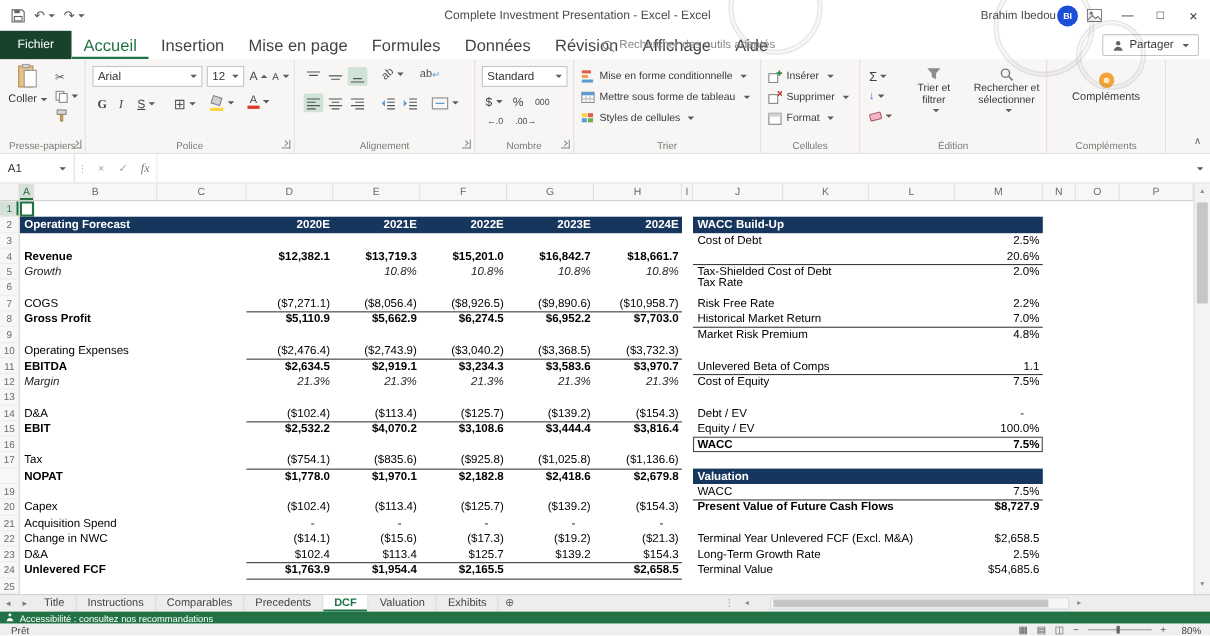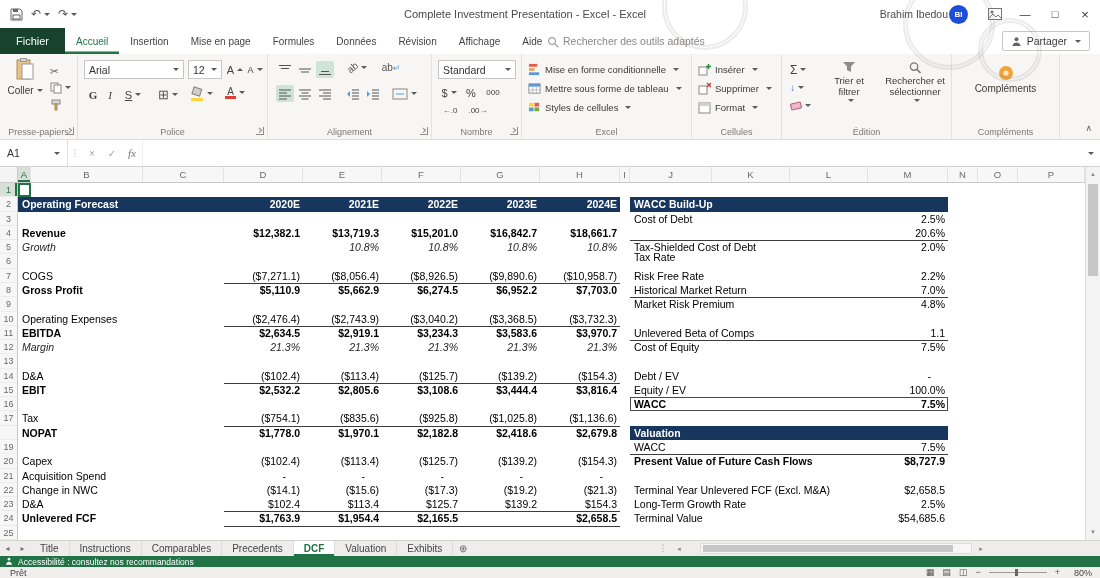--- a/index.html
+++ b/index.html
@@ -9,28 +9,28 @@
 
   
   .titlebar{position:absolute;left:0;top:0;width:1100px;height:28px;background:#fff}
   .qat{position:absolute;left:8px;top:0;height:28px;display:flex;align-items:center;gap:4px}
   .qbtn{height:20px;display:flex;align-items:center;justify-content:center;color:#555;font-size:12px;padding:0 2px}
   .dd{display:inline-block;width:0;height:0;border-left:3px solid transparent;border-right:3px solid transparent;border-top:3.5px solid #5b5b5b;margin-left:3px;flex:none}
   .ddu{border-top:none;border-bottom:3.5px solid #5b5b5b}
   .title-center{position:absolute;left:200px;right:250px;top:0;height:28px;display:flex;align-items:center;justify-content:center;font-size:11px;color:#4a4a4a;white-space:nowrap;overflow:hidden}
   .tb-right{position:absolute;right:0;top:0;height:28px;display:flex;align-items:center}
   .username{font-size:10.5px;color:#4a4a4a;margin-right:1px}
-  .avatar{width:19px;height:19px;border-radius:50%;background:#1d4ed8;color:#fff;font-size:8px;font-weight:bold;display:flex;align-items:center;justify-content:center;margin-right:12px}
+  .avatar{width:19px;height:19px;border-radius:50%;background:#1d4ed8;color:#fff;font-size:8px;font-weight:bold;display:flex;align-items:center;justify-content:center;margin-right:0}
   .winbtn{width:30px;height:28px;display:flex;align-items:center;justify-content:center;font-size:11px;color:#333}
   .wm{position:absolute;border-radius:50%;border:5px double rgba(130,130,130,.16);pointer-events:none;z-index:50}
 
   
   .tabsrow{position:absolute;left:0;top:28px;width:1100px;height:26px;background:#fff;display:flex;align-items:stretch}
   .ftab{padding:0 16px;background:#17432c;color:#fff;display:flex;align-items:center;font-size:11px}
-  .rtab{padding:0 11px;display:flex;align-items:center;color:#444;font-size:10px}
+  .rtab{padding:0 11px;display:flex;align-items:center;color:#444;font-size:15px}
   .rtab.active{color:#217346;box-shadow:inset 0 -2.5px 0 #217346}
   .search{position:absolute;left:548px;top:28px;height:26px;display:flex;align-items:center;gap:7px;color:#8a8886;font-size:10.5px}
   .mag{width:8px;height:8px;border:1.4px solid #8a8886;border-radius:50%;position:relative;flex:none}
   .mag::after{content:"";position:absolute;width:5px;height:1.4px;background:#8a8886;transform:rotate(45deg);right:-4px;bottom:-2px}
   .share{position:absolute;right:10px;top:31px;height:20px;border:1px solid #c8c6c4;border-radius:2px;display:flex;align-items:center;gap:5px;padding:0 8px;font-size:10.5px;color:#3b3a39;background:#fff}
 
   
   .ribbon{position:absolute;left:0;top:54px;width:1100px;height:86px;background:#f7f6f4;border-bottom:1px solid #e1dfdd}
   .group{position:absolute;top:0;height:85px;border-right:1px solid #e4e2e0}
   .glabel{position:absolute;left:0;right:0;bottom:2px;text-align:center;font-size:9px;color:#7a7977;white-space:nowrap}
@@ -387,21 +387,21 @@
       <div class="srow" style="top:45px">
         <svg width="13" height="13" viewBox="0 0 14 14">
             <rect x="1" y="2" width="5" height="4" fill="#ffd43b"></rect>
             <rect x="7" y="2" width="5" height="4" fill="#e25d4b"></rect>
             <rect x="1" y="7" width="5" height="4" fill="#5b9bd5"></rect>
             <rect x="7" y="7" width="5" height="4" fill="#70ad47"></rect>
           </svg>
         <span>Styles de cellules</span>
         <span class="dd"></span>
       </div>
-      <div class="glabel">Excel</div>
+      <div class="glabel">Trier</div>
     </div>
 
     <div class="group" style="left:692px;width:90px">
       <div class="srow" style="top:7px">
         <svg width="13" height="13" viewBox="0 0 13 13">
             <rect x="1" y="4" width="8" height="8" fill="#fff" stroke="#888"></rect>
             <path d="M10.5 1v5M8 3.5h5" stroke="#2e8b3d" stroke-width="1.5" fill="none"></path>
           </svg>
         <span>Insérer</span>
         <span class="dd"></span>
@@ -586,21 +586,21 @@
         <div class="c num i" style="left: 443px; width: 79px; top: 157.08px;">21.3%</div>
         <div class="c num i" style="left: 522px; width: 80px; top: 157.08px;">21.3%</div>
         <div class="c lbl " style="left: 0px; width: 206px; top: 185.64px;">D&amp;A</div>
         <div class="c num " style="left: 206px; width: 79px; top: 185.64px;">($102.4)</div>
         <div class="c num " style="left: 285px; width: 79px; top: 185.64px;">($113.4)</div>
         <div class="c num " style="left: 364px; width: 79px; top: 185.64px;">($125.7)</div>
         <div class="c num " style="left: 443px; width: 79px; top: 185.64px;">($139.2)</div>
         <div class="c num " style="left: 522px; width: 80px; top: 185.64px;">($154.3)</div>
         <div class="c lbl b" style="left: 0px; width: 206px; top: 199.92px;">EBIT</div>
         <div class="c num b" style="left: 206px; width: 79px; top: 199.92px;">$2,532.2</div>
-        <div class="c num b" style="left: 285px; width: 79px; top: 199.92px;">$2,805.6</div>
+        <div class="c num b" style="left: 285px; width: 79px; top: 199.92px;">$4,070.2</div>
         <div class="c num b" style="left: 364px; width: 79px; top: 199.92px;">$3,108.6</div>
         <div class="c num b" style="left: 443px; width: 79px; top: 199.92px;">$3,444.4</div>
         <div class="c num b" style="left: 522px; width: 80px; top: 199.92px;">$3,816.4</div>
         <div class="rule" style="left: 206px; width: 396px; top: 199.92px;"></div>
         <div class="c lbl " style="left: 0px; width: 206px; top: 228.48px;">Tax</div>
         <div class="c num " style="left: 206px; width: 79px; top: 228.48px;">($754.1)</div>
         <div class="c num " style="left: 285px; width: 79px; top: 228.48px;">($835.6)</div>
         <div class="c num " style="left: 364px; width: 79px; top: 228.48px;">($925.8)</div>
         <div class="c num " style="left: 443px; width: 79px; top: 228.48px;">($1,025.8)</div>
         <div class="c num " style="left: 522px; width: 80px; top: 228.48px;">($1,136.6)</div>

